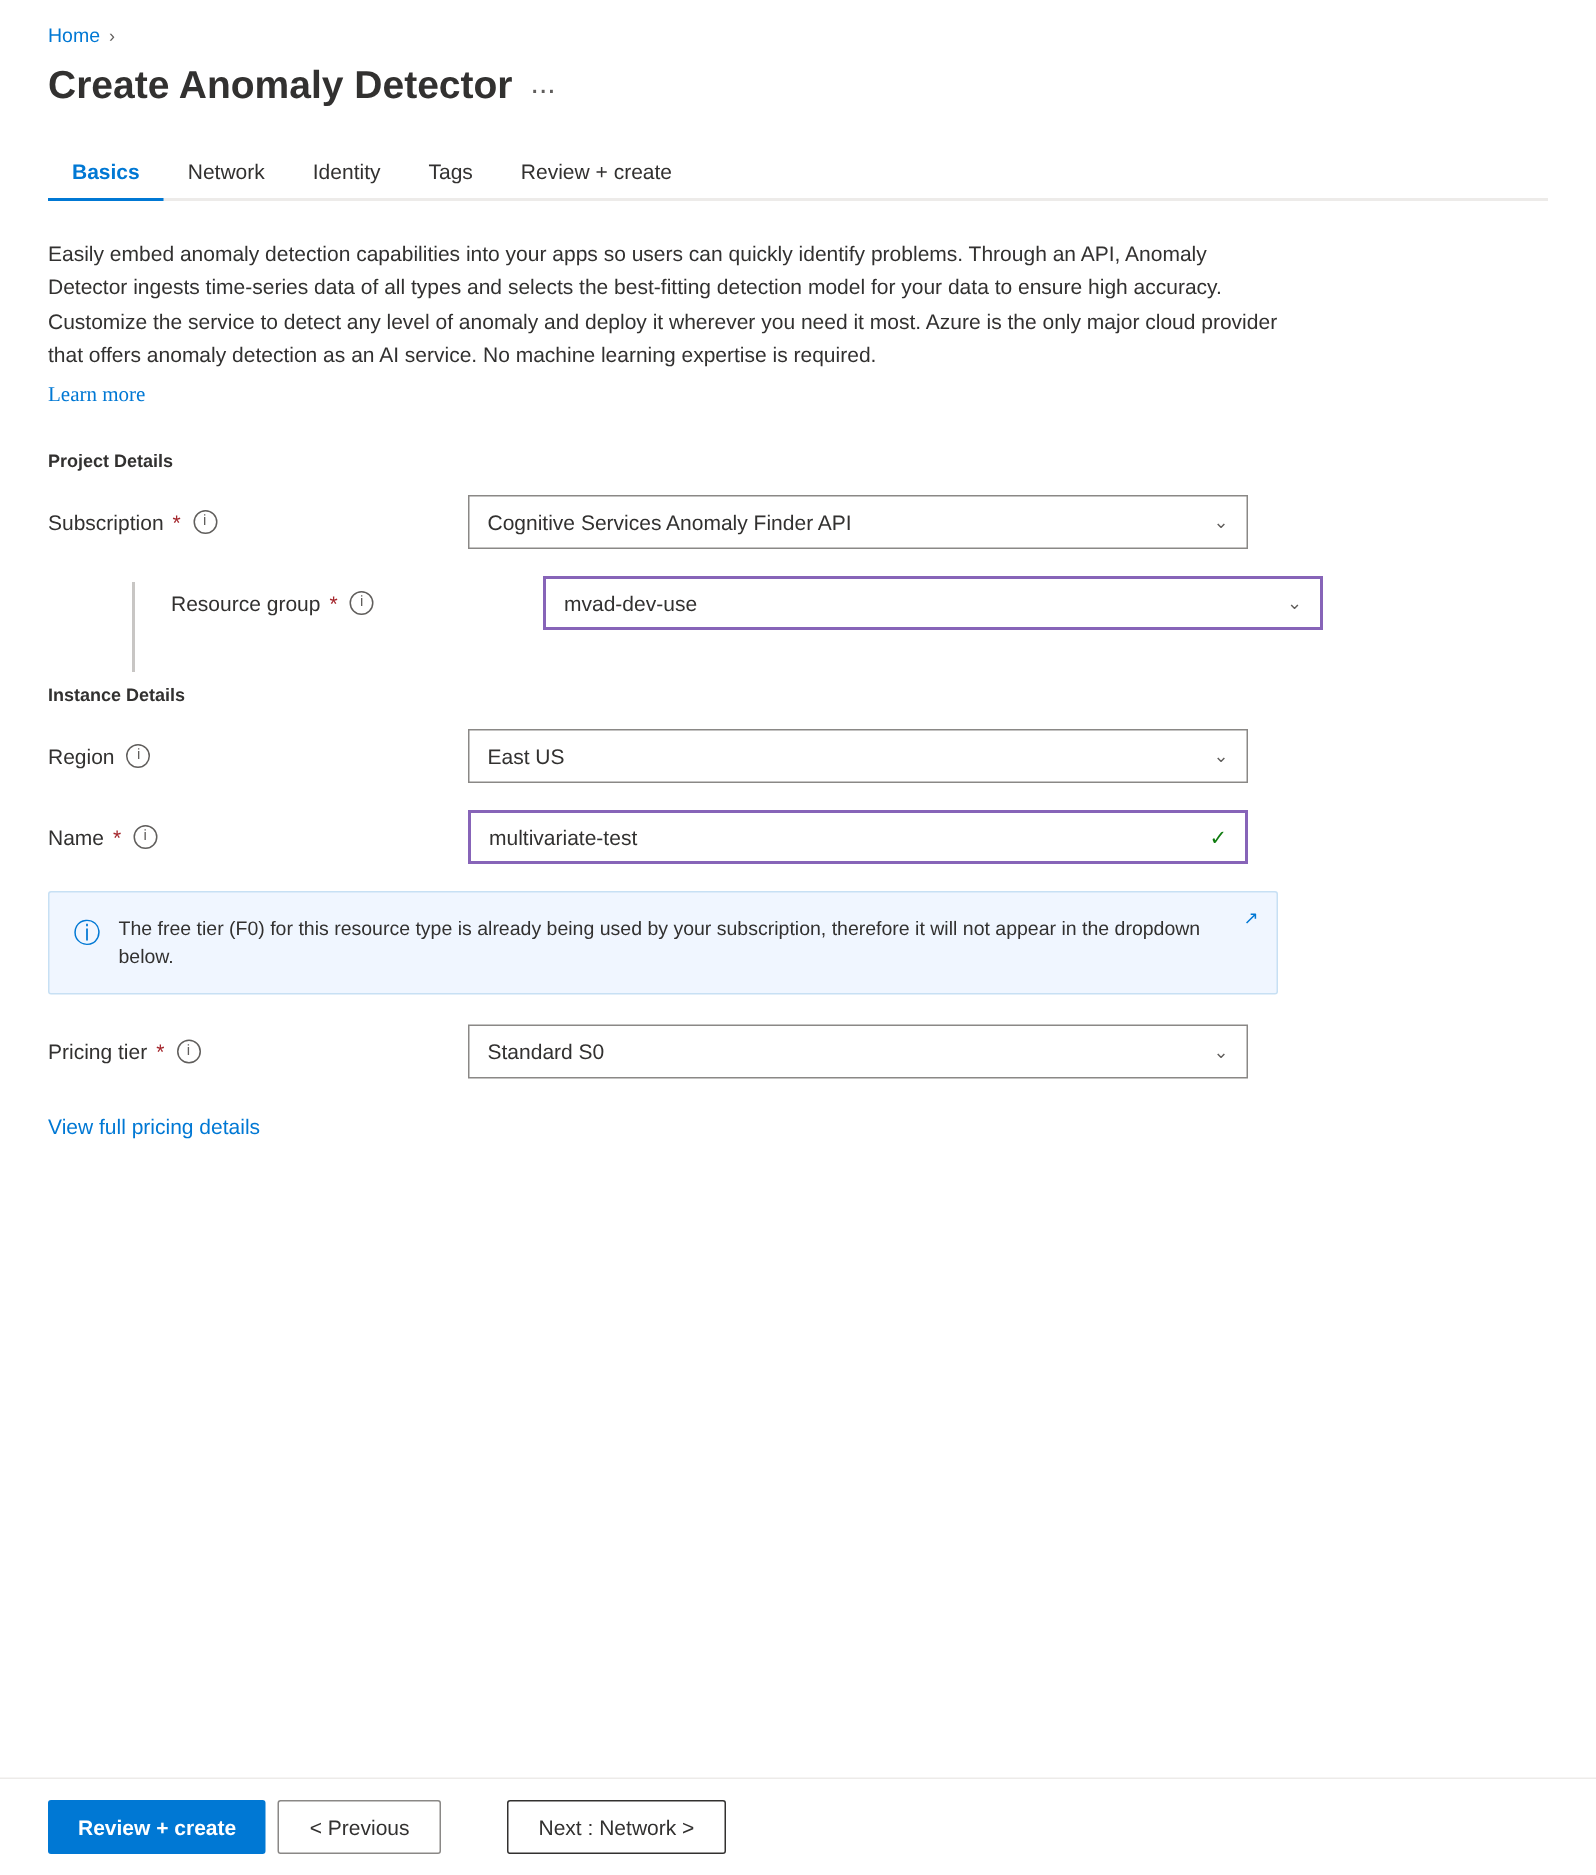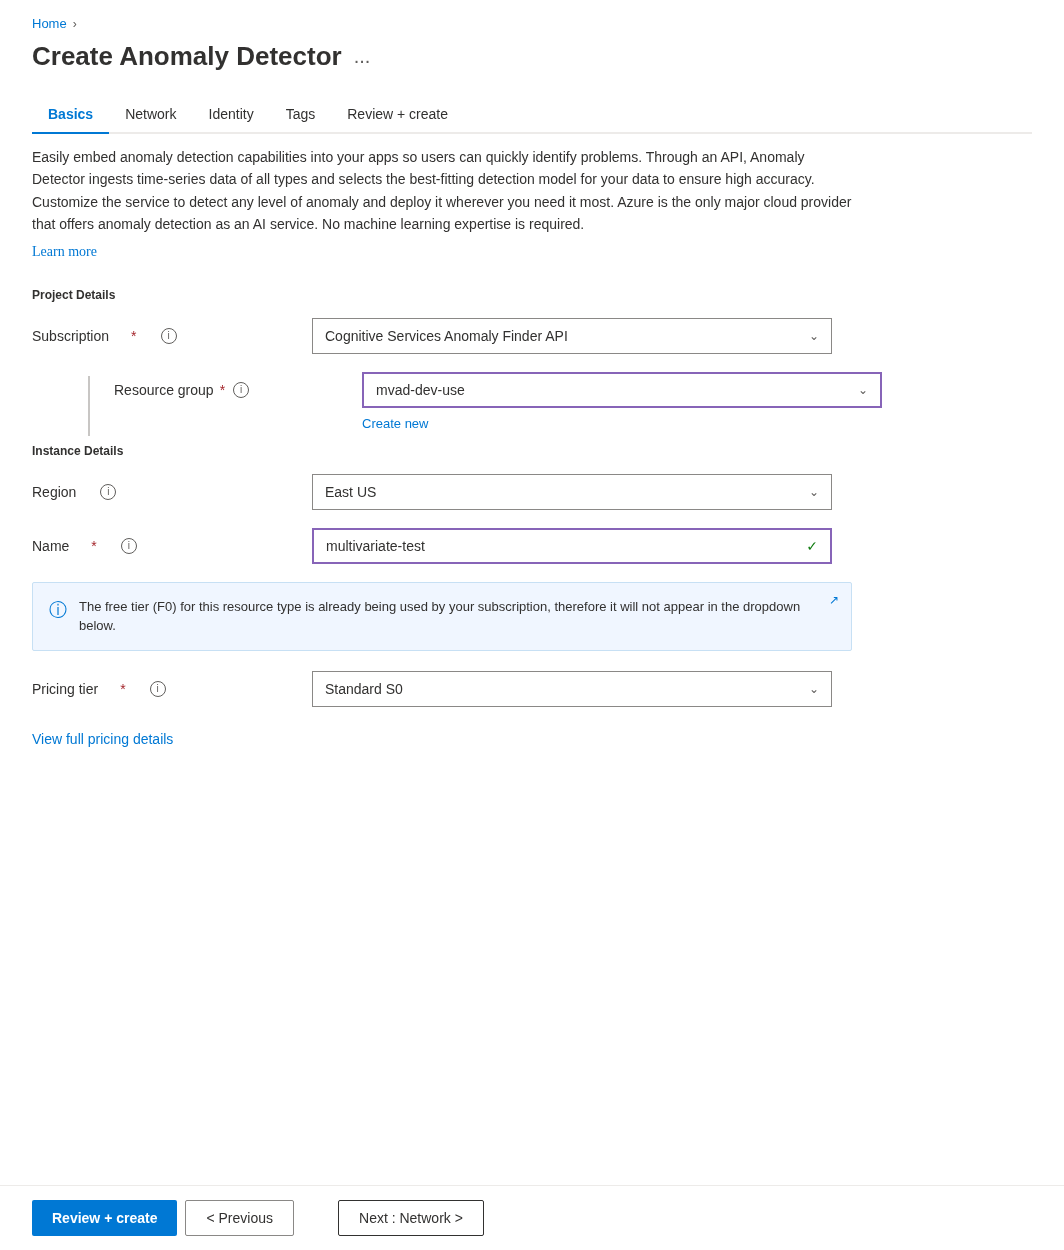--- a/index.html
+++ b/index.html
@@ -55,21 +55,21 @@
     .page-title-ellipsis {
       font-size: 20px;
       color: #605e5c;
       cursor: pointer;
     }
 
     
     .tabs {
       display: flex;
       border-bottom: 2px solid #edebe9;
-      margin-bottom: 12px;
+      margin-bottom: 24px;
       gap: 0;
     }
     .tab {
       padding: 10px 16px;
       cursor: pointer;
       font-size: 14px;
       color: #323130;
       border-bottom: 2px solid transparent;
       margin-bottom: -2px;
       white-space: nowrap;
@@ -114,21 +114,21 @@
       align-items: center;
       margin-bottom: 18px;
       gap: 0;
     }
     .form-label {
       min-width: 280px;
       font-size: 14px;
       color: #323130;
       display: flex;
       align-items: center;
-      gap: 20px;
+      gap: 4px;
     }
     .required-star {
       color: #a4262c;
       margin-left: 2px;
     }
     .info-icon {
       display: inline-flex;
       align-items: center;
       justify-content: center;
       width: 16px;
@@ -358,23 +358,20 @@
             <span class="required-star">*</span>
             <span class="info-icon">i</span>
           </div>
           <div class="form-control-wrapper">
             <div class="select-control focused">
               <span>mvad-dev-use</span>
               <span class="chevron">⌄</span>
             </div>
           </div>
         </div>
-        <div style="padding-left:248px;">
-          <a class="create-new-link">Create new</a>
-        </div>
       </div>
     </div>
 
     
     <div class="section-header">Instance Details</div>
 
     
     <div class="form-row">
       <div class="form-label">
         <span>Region</span>

